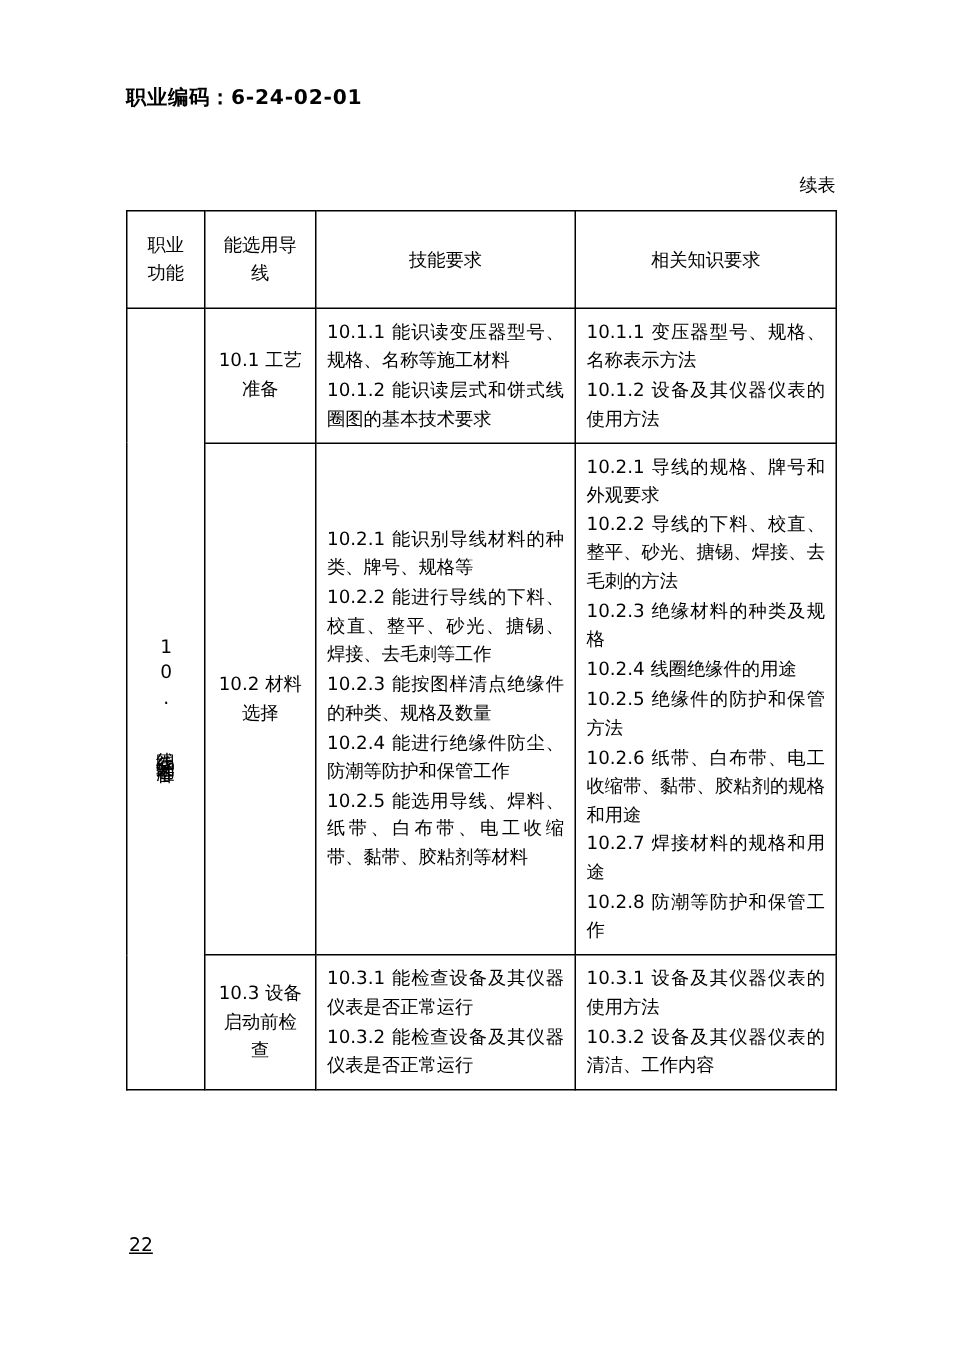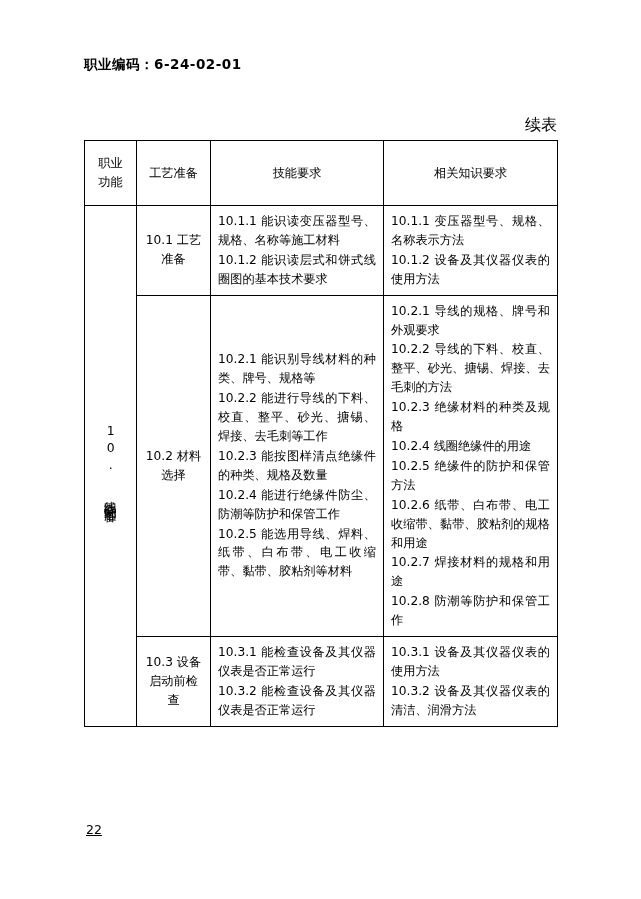--- a/index.html
+++ b/index.html
@@ -27,21 +27,21 @@
     top: 56px;
     font-size: 13.5px;
     letter-spacing: 0.5px;
     font-family: "DejaVu Sans", "Liberation Sans", sans-serif;
     font-weight: bold;
   }
   .cont-label {
     position: absolute;
     right: 84px;
     top: 115px;
-    font-size: 16px;
+    font-size: 12px;
     font-family: Liberation Mono, monospace;
   }
   table.main {
     position: absolute;
     left: 84px;
     top: 140px;
     width: 473px;
     border-collapse: collapse;
     table-layout: fixed;
   }
@@ -117,21 +117,21 @@
       <col class="col-b">
       <col class="col-c">
       <col class="col-d">
     </colgroup>
     <thead>
       <tr>
         <th class="hdr hdr-two-line">
           <div>职业</div>
           <div>功能</div>
         </th>
-        <th class="hdr">工艺准备</th>
+        <th class="hdr">能选用导线</th>
         <th class="hdr">技能要求</th>
         <th class="hdr">相关知识要求</th>
       </tr>
     </thead>
     <tbody>
       <tr>
         <td class="vert-cell" rowspan="3">
           <span class="vert-inner">10. 线圈绕制准备</span>
         </td>
         <td class="cell-mid-center">
@@ -171,21 +171,21 @@
       <tr>
         <td class="cell-mid-center">
           <p class="para">10.3 设备启动前检查</p>
         </td>
         <td class="cell-just">
           <p class="para">10.3.1 能检查设备及其仪器仪表是否正常运行</p>
           <p class="para">10.3.2 能检查设备及其仪器仪表是否正常运行</p>
         </td>
         <td class="cell-just">
           <p class="para">10.3.1 设备及其仪器仪表的使用方法</p>
-          <p class="para">10.3.2 设备及其仪器仪表的清洁、润滑方法</p>
+          <p class="para">10.3.2 设备及其仪器仪表的清洁、工作内容</p>
         </td>
       </tr>
     </tbody>
   </table>
 
   <div class="page-num">22</div>
 
 </div>
 
 </body></html>

